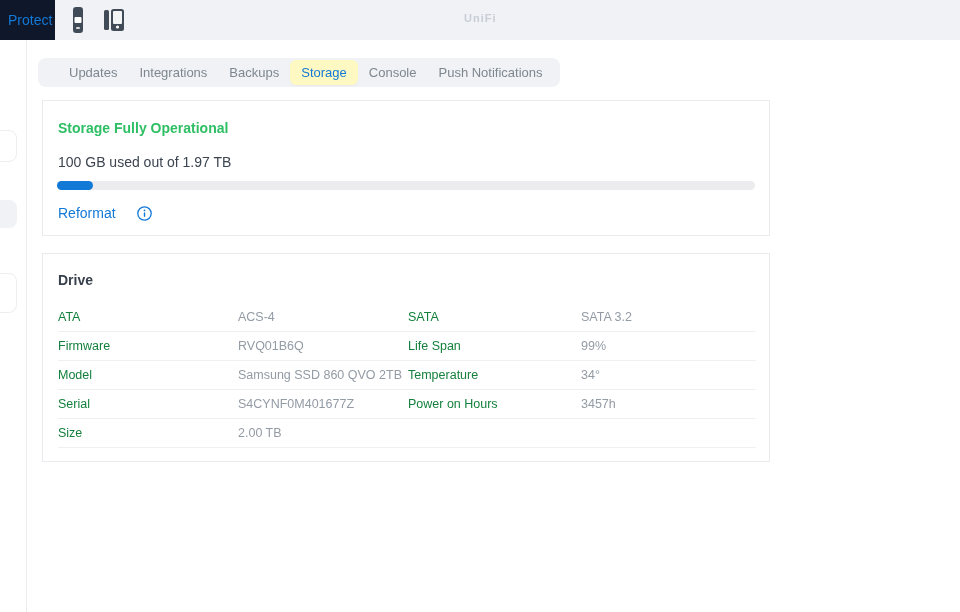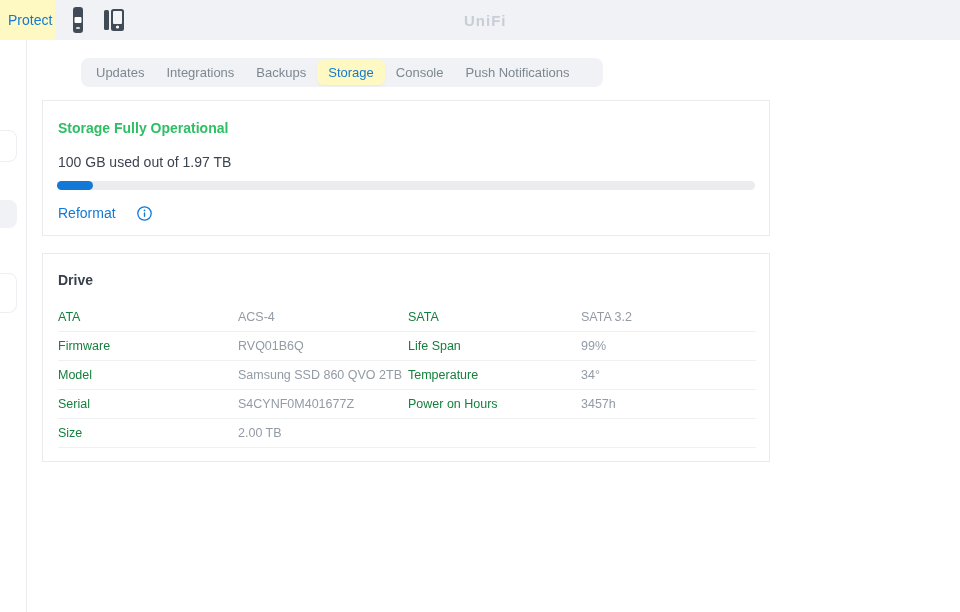--- a/index.html
+++ b/index.html
@@ -1,42 +1,42 @@
 <!DOCTYPE html>
 <html><head>
 <meta charset="utf-8">
 <style>
   * { margin:0; padding:0; box-sizing:border-box; }
   html,body { width:960px; height:612px; background:#ffffff; overflow:hidden;
     font-family:"Liberation Sans", sans-serif; -webkit-font-smoothing:antialiased; }
   .page { position:relative; width:960px; height:612px; }
 
   
-  .header { position:absolute; left:0; top:0; width:960px; height:40px; background:#fef9c3; }
+  .header { position:absolute; left:0; top:0; width:960px; height:40px; background:#0f172a; }
   .protect-link { position:absolute; left:8px; top:0; height:40px; line-height:40px;
     font-size:14px; color:#1379d7; cursor:pointer; }
   .header-bar { position:absolute; left:55px; top:0; right:0; height:40px; background:#f0f2f5; }
   .dev-icon { position:absolute; top:7px; width:26px; height:26px; display:flex;
     align-items:center; justify-content:center; cursor:pointer; }
   .dev-icon.one { left:10px; }
   .dev-icon.two { left:46px; }
-  .logo { position:absolute; left:409px; top:12px; font-size:15px; font-weight:bold;
+  .logo { position:absolute; left:409px; top:12px; font-size:11px; font-weight:bold;
     letter-spacing:1px; color:#c9ced6; }
 
   
   .side-divider { position:absolute; left:0; top:40px; width:27px; height:572px;
     border-right:1px solid #eaecef; background:#ffffff; }
   .side-item { position:absolute; left:-12px; width:29px; border-radius:8px; }
   .side-item.outline-a { top:90px; height:32px; border:1px solid #eceef1; }
   .side-item.highlight { top:160px; height:28px; background:#f0f2f5; }
   .side-item.outline-b { top:233px; height:40px; border:1px solid #eceef1; }
 
   
   .tabbar { position:absolute; left:38px; top:58px; width:522px; height:29px;
-    background:#f0f2f5; border-radius:8px; display:flex; align-items:center; padding:0 4px;margin-left:43px; }
+    background:#f0f2f5; border-radius:8px; display:flex; align-items:center; padding:0 20px; }
   .tab { font-size:13px; color:#7e8790; padding:0 11px; height:25px; line-height:25px;
     border-radius:6px; cursor:pointer; white-space:nowrap; }
   .tab.active { background:#fef9c3; color:#1379d7; box-shadow:0 1px 2px rgba(0,0,0,0.04); }
 
   
   .card { position:absolute; left:42px; width:728px; background:#ffffff;
     border:1px solid #e9ebee; border-radius:0; }
   .card.storage { top:100px; height:136px; }
   .card.drive { top:253px; height:209px; }
 

